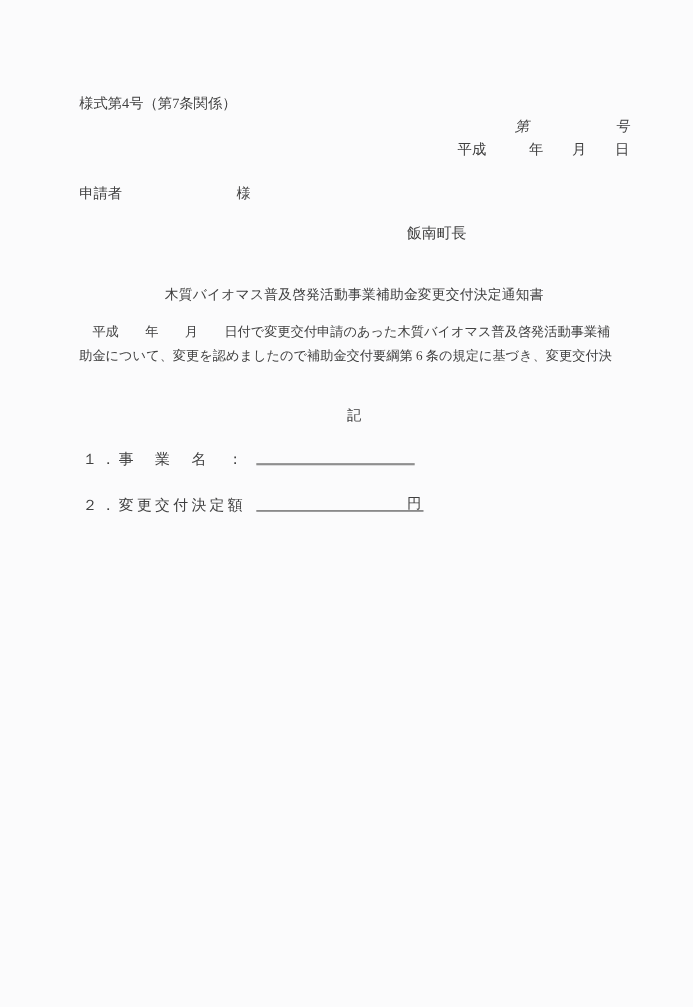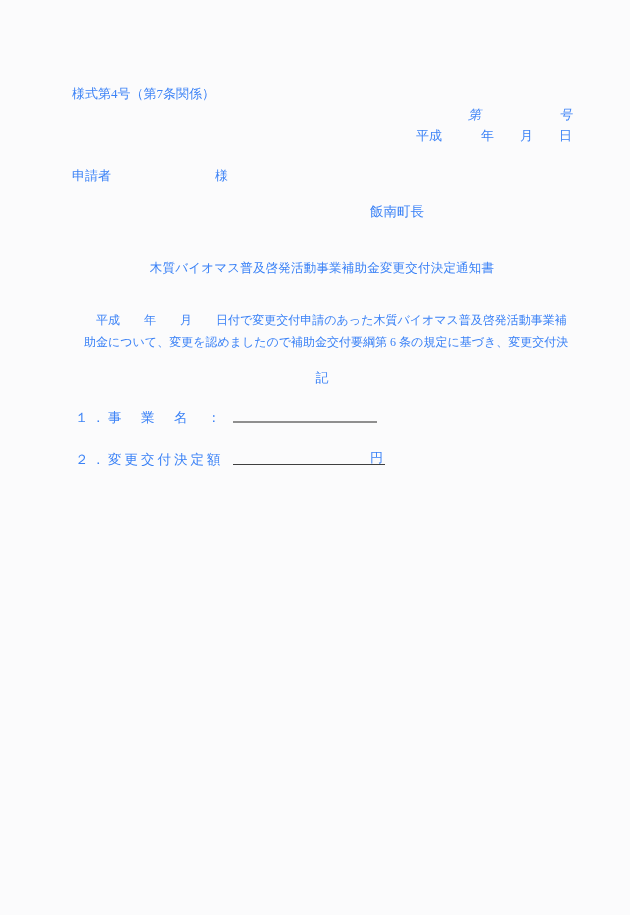--- a/index.html
+++ b/index.html
@@ -6,21 +6,21 @@
     margin: 0;
     padding: 0;
     background: #fbfbfc;
   }
   .page {
     position: relative;
     width: 630px;
     height: 915px;
     background: #fbfbfc;
     font-family: "Liberation Serif", "DejaVu Serif", serif;
-    color: #3b82f6;
+    color: #404040;
     overflow: hidden;
   }
   .txt {
     position: absolute;
     white-space: pre;
     font-size: 13px;
     line-height: 15px;
   }
   .form-number {
     left: 72px;
@@ -51,24 +51,23 @@
     left: 72px;
     top: 261px;
     width: 500px;
     text-align: center;
     font-size: 12.5px;
     letter-spacing: 0.2px;
   }
   .body-block {
     position: absolute;
     left: 72px;
-    top: 309px;
+    top: 290px;
     width: 500px;
     font-size: 12px;
-    margin-left: 12px;
   }
   .body-line {
     white-space: pre;
     line-height: 22px;
     height: 22px;
   }
   .ki-label {
     left: 72px;
     top: 370px;
     width: 500px;

